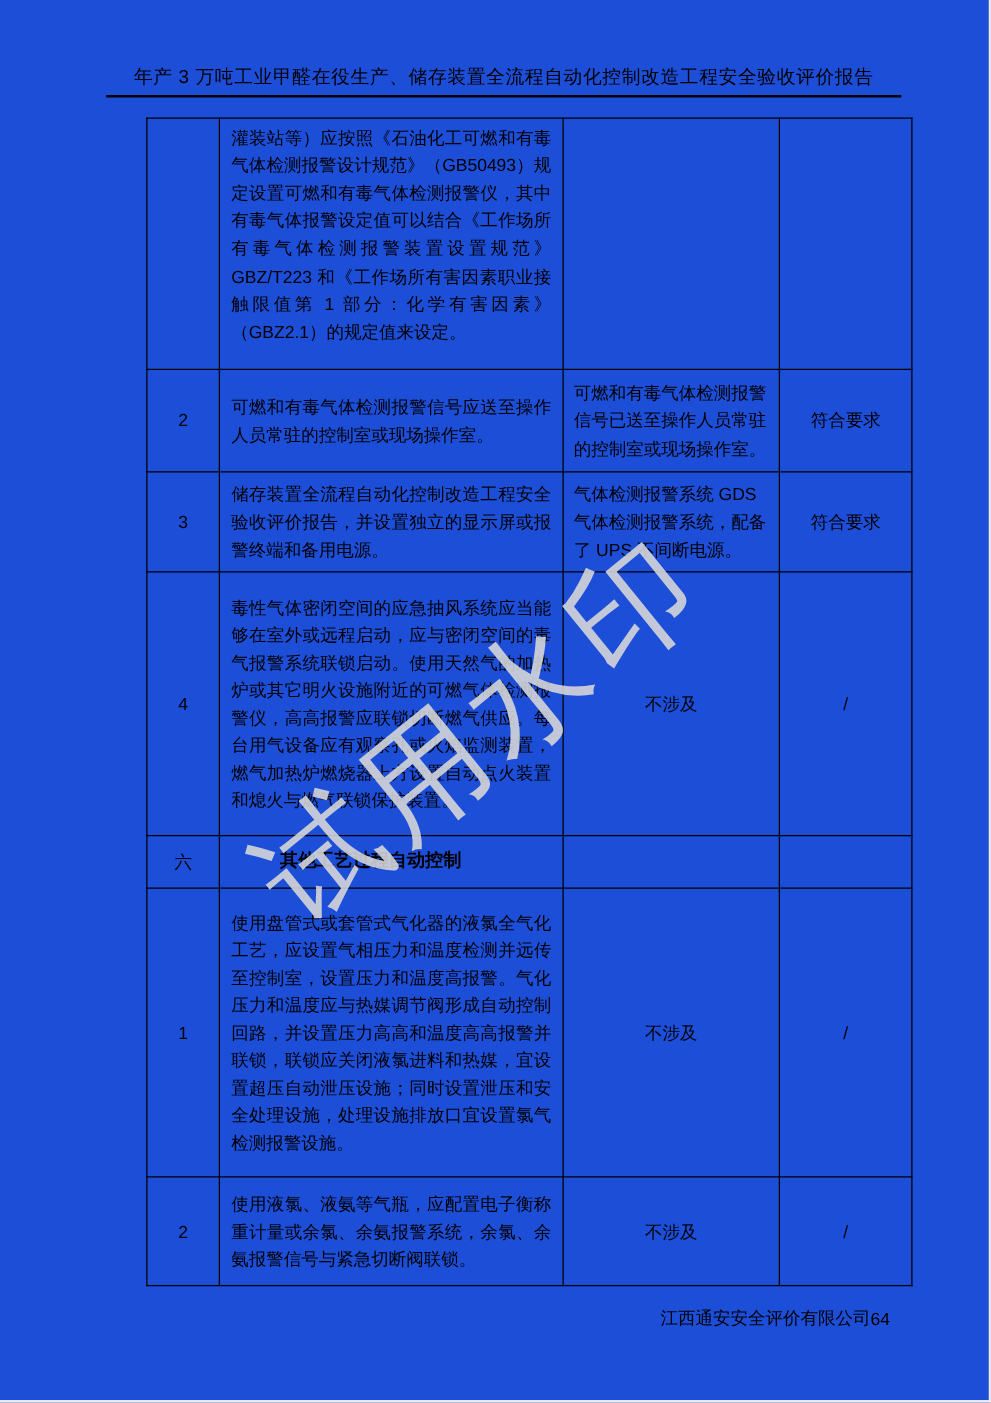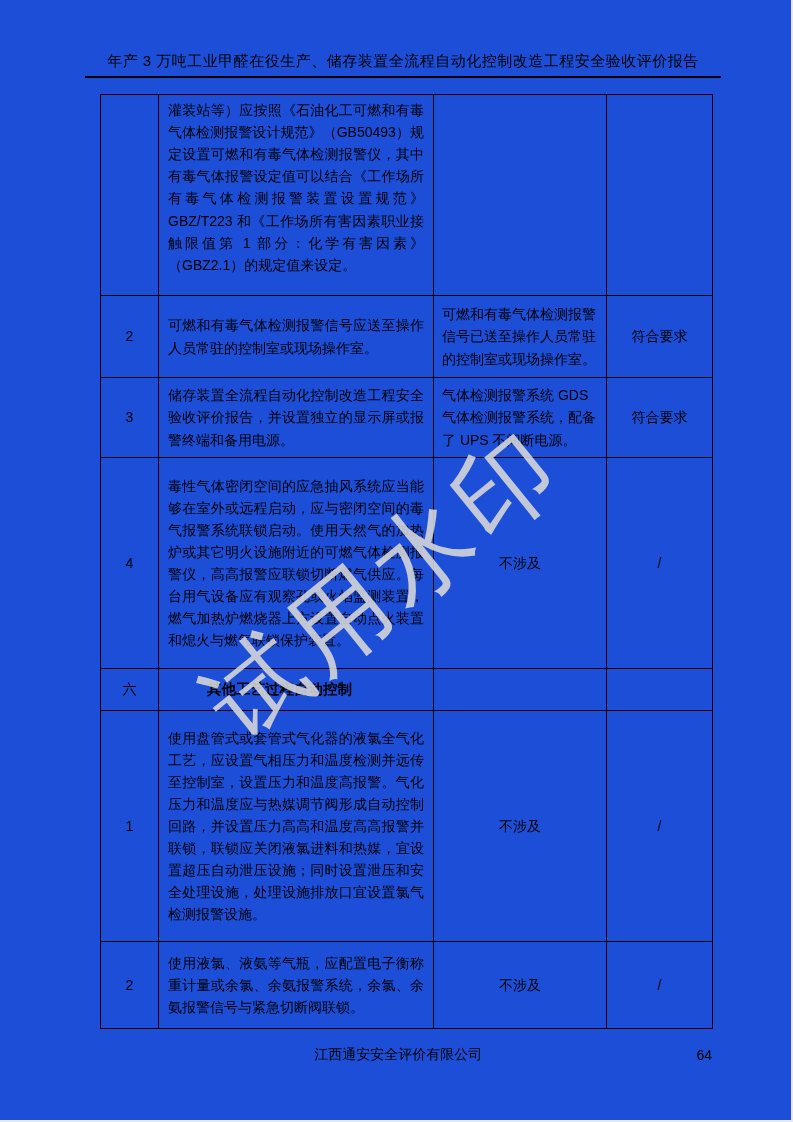--- a/index.html
+++ b/index.html
@@ -28,21 +28,21 @@
     white-space: nowrap;
   }
   .header-rule {
     position: absolute;
     top: 76px; left: 85px; width: 636px;
     height: 2px; background: #000;
   }
   
   table.doc-table {
     position: absolute;
-    left: 100px; top: 94px;
+    left: 117px; top: 94px;
     width: 612px;
     border-collapse: collapse;
     table-layout: fixed;
   }
   table.doc-table td {
     border: 1px solid #000;
     font-size: 14px;
     line-height: 1.58;
     vertical-align: middle;
     overflow: hidden;
@@ -78,21 +78,21 @@
     z-index: 10;
     pointer-events: none;
   }
   
   .footer {
     position: absolute;
     left: 100px; top: 1046px; width: 612px;
     display: flex; align-items: center;
     font-size: 14px;
   }
-  .footer .f-left  { flex: 1; text-align: center; }
+  .footer .f-left  { flex: 1; text-align: right; }
   .footer .f-mid   { flex: 0 0 auto; text-align: left; }
   .footer .f-right { flex: 1; text-align: right; }
 </style>
 </head>
 <body>
 
 <div class="page">
 
   <div class="header-title">年产 3 万吨工业甲醛在役生产、储存装置全流程自动化控制改造工程安全验收评价报告</div>
   <div class="header-rule"></div>

